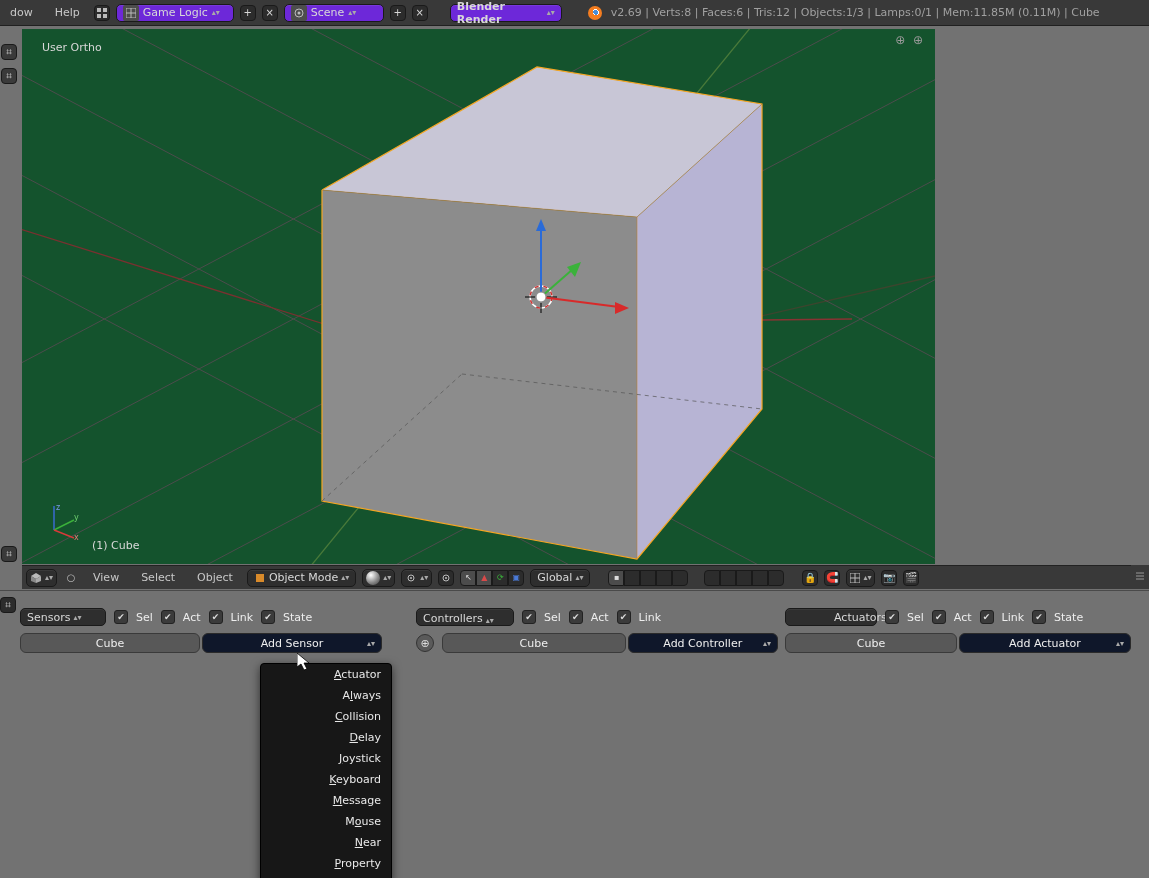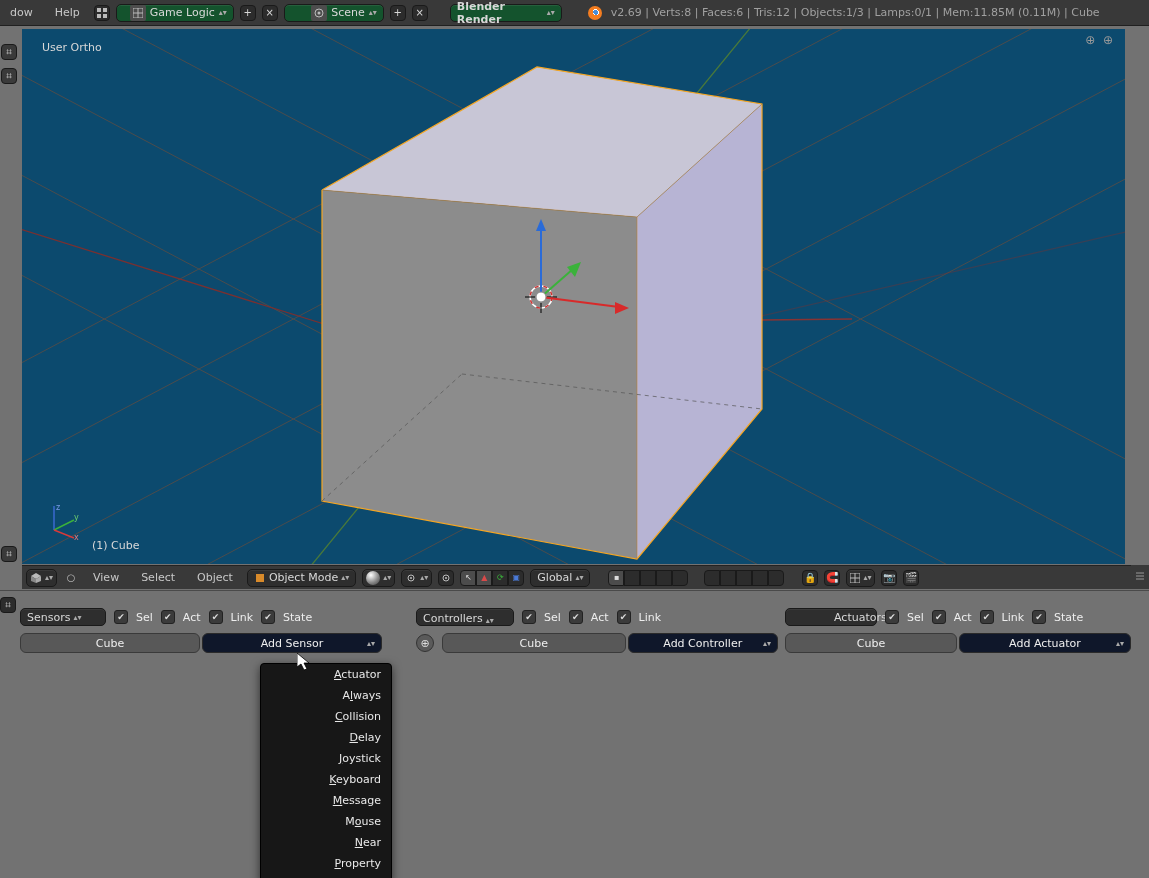--- a/index.html
+++ b/index.html
@@ -22,27 +22,26 @@
     display: flex; align-items: center;
     gap: 6px;
     padding-left: 2px;
   }
   .menu-item {
     color: #c8c8c8; padding: 4px 8px;
     border-radius: 3px;
   }
   .hdr-btn {
     display: flex; align-items: center; gap: 4px;
-    background: #14532d;
+    background: #6d28d9;
     border: 1px solid #1a1a1a;
     border-radius: 5px;
     height: 18px;
     padding: 0 6px;
     box-shadow: inset 0 1px 0 rgba(255,255,255,0.08);
-    justify-content: flex-end;
   }
   .hdr-btn .arrows { font-size: 8px; color:#aaa; line-height:1; }
   .iconbox {
     width: 16px; height: 16px; display: inline-flex;
     align-items:center; justify-content:center;
     background:#4d4d4d; border-radius:2px;
     font-size:10px;
   }
   .sq { width:16px;height:16px; background:#2c2c2c; border:1px solid #1a1a1a;
         border-radius:4px; display:inline-flex; align-items:center; justify-content:center;
@@ -56,22 +55,22 @@
   }
 
   
   .left-stubs { position:absolute; left:0; top:32px; width:18px; height:530px;
                 display:flex; flex-direction:column; gap:8px; align-items:center; padding-top:12px;}
   .left-stubs .sq { background:#3a3a3a; }
 
   
   .viewport {
     position:absolute; left:22px; top:29px;
-    width:1103px; height:535px;
-    background:#0c4a6e;
+    width:913px; height:535px;
+    background:#14532d;
     overflow:hidden;
   }
   .viewport-label { position:absolute; left:20px; top:12px; color:#d8d8d8; }
   .viewport-obj   { position:absolute; left:70px; bottom:12px; color:#d8d8d8; }
   .axis-widget { position:absolute; left:22px; bottom:24px; width:40px; height:40px; }
   .plus-dot { position:absolute; top:4px; right:12px; font-size:12px; color:#999; }
 
   
   .vp-header {
     position:absolute; left:22px; top:565px; width:1127px; height:24px;

